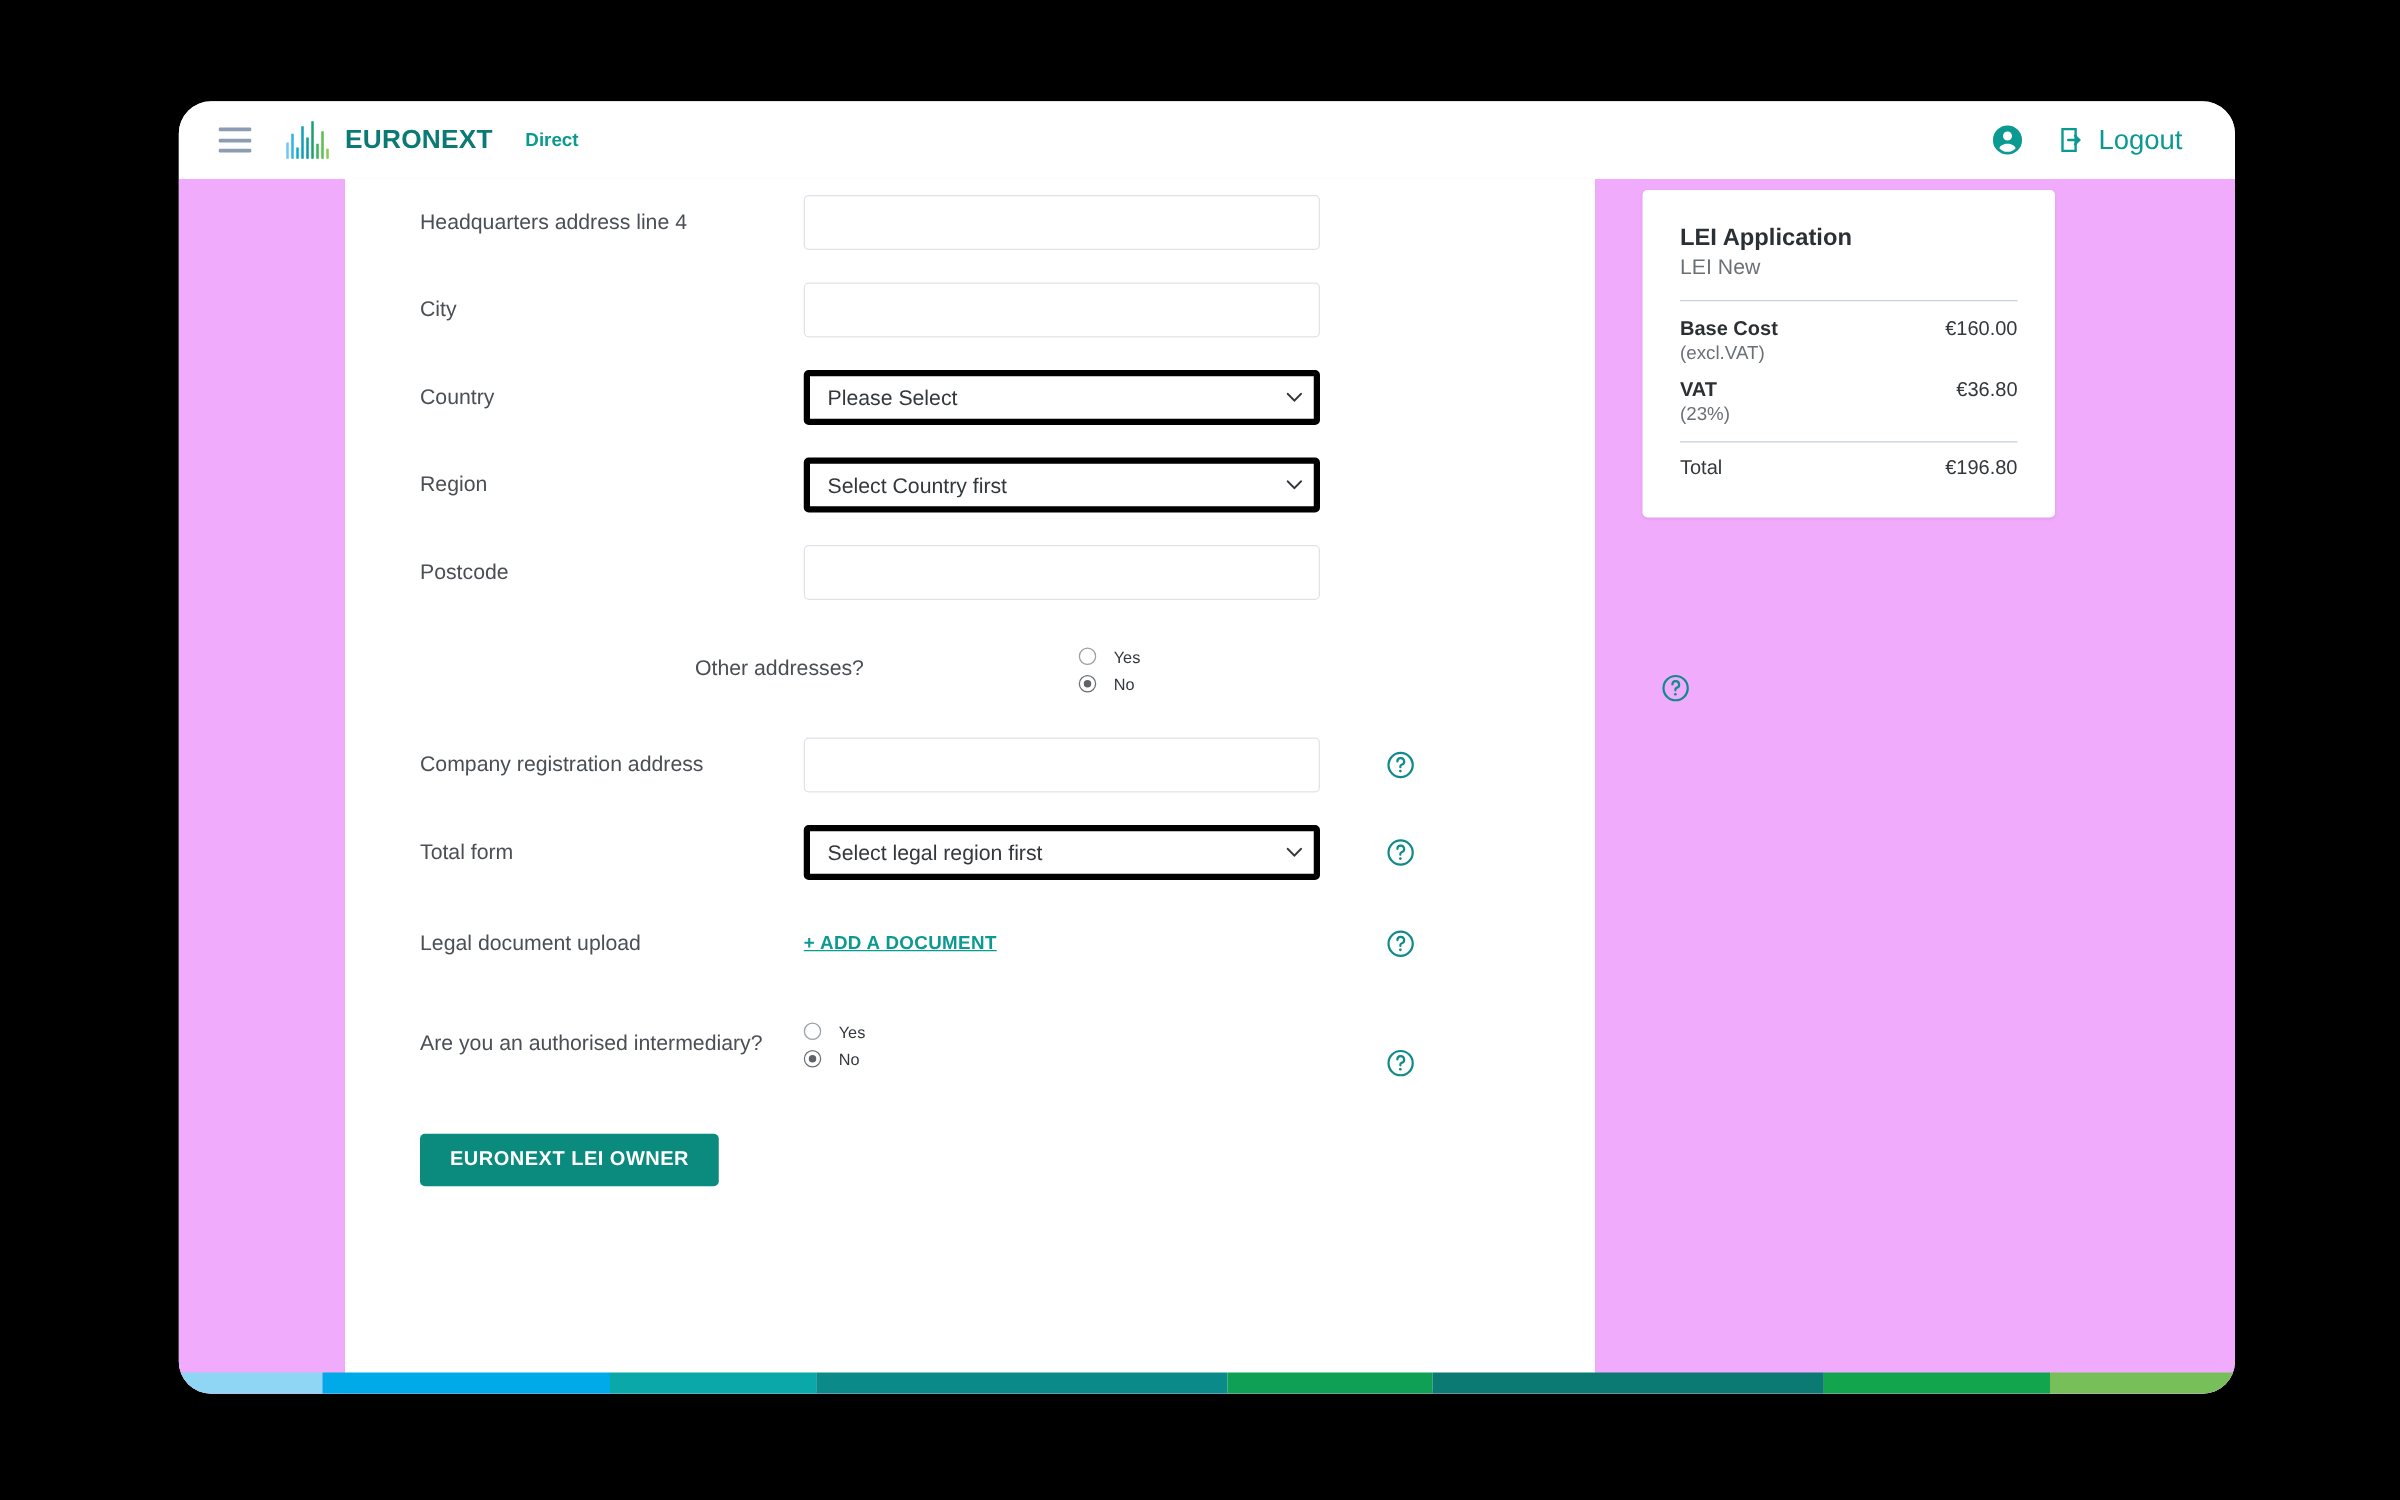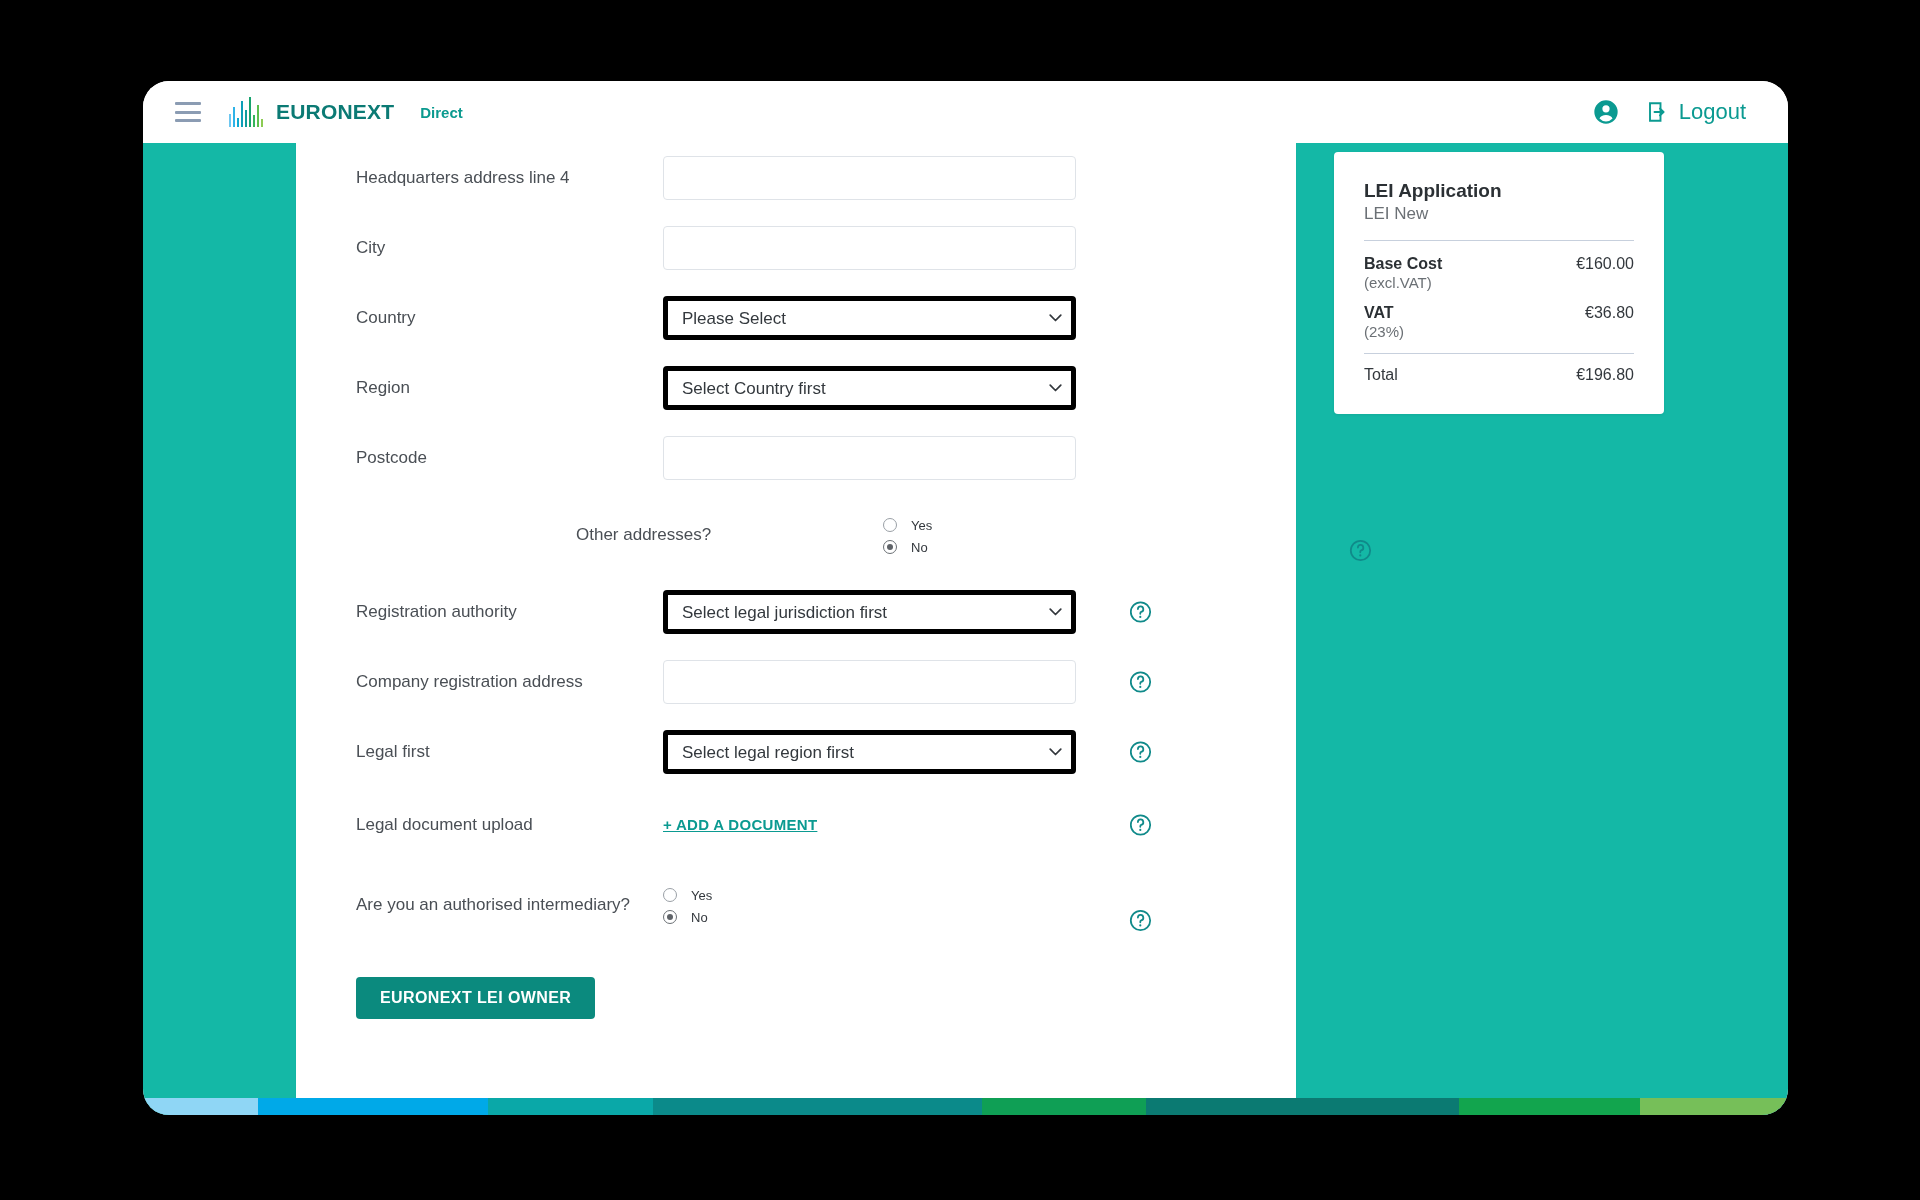--- a/index.html
+++ b/index.html
@@ -77,22 +77,21 @@
   .logout {
     display: flex; align-items: center; gap: 9px;
     color: #0b9a91; font-size: 22px; cursor: pointer;
   }
 
   
   #page {
     position: absolute;
     left: 0; top: 62px;
     width: 100%; height: 972px;
-    background: #14b8a6;
-    padding-left: 20px;
+    background: #f0abfc;
   }
 
   #content-wrap {
     position: relative;
     display: flex;
     align-items: flex-start;
     gap: 38px;
     padding: 0 0 0 133px;
   }
 
@@ -330,39 +329,29 @@
                     </div>
                   </div>
                   <span class="helpicon" style="top: 22px; transform: none;"><svg width="25" height="25" viewBox="0 0 24 24" fill="none" stroke="#108a8a" stroke-width="1.7">
                       <circle cx="12" cy="12" r="9.3"></circle>
                       <path d="M9.5 9.2a2.6 2.6 0 1 1 3.2 2.6c-.6.2-.9.7-.9 1.4v.5" stroke-linecap="round"></path>
                       <circle cx="11.8" cy="16.7" r="1.05" fill="#108a8a" stroke="none"></circle>
                     </svg></span>
                 </div>
               </div>
               <div class="frow">
-                <div class="flabel">Registration authority</div>
-                <div class="fctrl"><select class="sel"><option>Select legal jurisdiction first</option></select><span class="chev"><svg width="13" height="9" viewBox="0 0 13 9" fill="none" stroke="#33383d" stroke-width="1.7">
-                      <path d="M1.2 1.6 6.5 7l5.3-5.4" stroke-linecap="round" stroke-linejoin="round"></path>
-                    </svg></span><span class="helpicon"><svg width="25" height="25" viewBox="0 0 24 24" fill="none" stroke="#108a8a" stroke-width="1.7">
-                      <circle cx="12" cy="12" r="9.3"></circle>
-                      <path d="M9.5 9.2a2.6 2.6 0 1 1 3.2 2.6c-.6.2-.9.7-.9 1.4v.5" stroke-linecap="round"></path>
-                      <circle cx="11.8" cy="16.7" r="1.05" fill="#108a8a" stroke="none"></circle>
-                    </svg></span></div>
-              </div>
-              <div class="frow">
                 <div class="flabel">Company registration address</div>
                 <div class="fctrl"><input class="inp" type="text" placeholder="" style=""><span class="helpicon"><svg width="25" height="25" viewBox="0 0 24 24" fill="none" stroke="#108a8a" stroke-width="1.7">
                       <circle cx="12" cy="12" r="9.3"></circle>
                       <path d="M9.5 9.2a2.6 2.6 0 1 1 3.2 2.6c-.6.2-.9.7-.9 1.4v.5" stroke-linecap="round"></path>
                       <circle cx="11.8" cy="16.7" r="1.05" fill="#108a8a" stroke="none"></circle>
                     </svg></span></div>
               </div>
               <div class="frow">
-                <div class="flabel">Legal first</div>
+                <div class="flabel">Total form</div>
                 <div class="fctrl"><select class="sel"><option>Select legal region first</option></select><span class="chev"><svg width="13" height="9" viewBox="0 0 13 9" fill="none" stroke="#33383d" stroke-width="1.7">
                       <path d="M1.2 1.6 6.5 7l5.3-5.4" stroke-linecap="round" stroke-linejoin="round"></path>
                     </svg></span><span class="helpicon"><svg width="25" height="25" viewBox="0 0 24 24" fill="none" stroke="#108a8a" stroke-width="1.7">
                       <circle cx="12" cy="12" r="9.3"></circle>
                       <path d="M9.5 9.2a2.6 2.6 0 1 1 3.2 2.6c-.6.2-.9.7-.9 1.4v.5" stroke-linecap="round"></path>
                       <circle cx="11.8" cy="16.7" r="1.05" fill="#108a8a" stroke="none"></circle>
                     </svg></span></div>
               </div>
               <div class="frow" style="min-height: 76px;">
                 <div class="flabel">Legal document upload</div>

